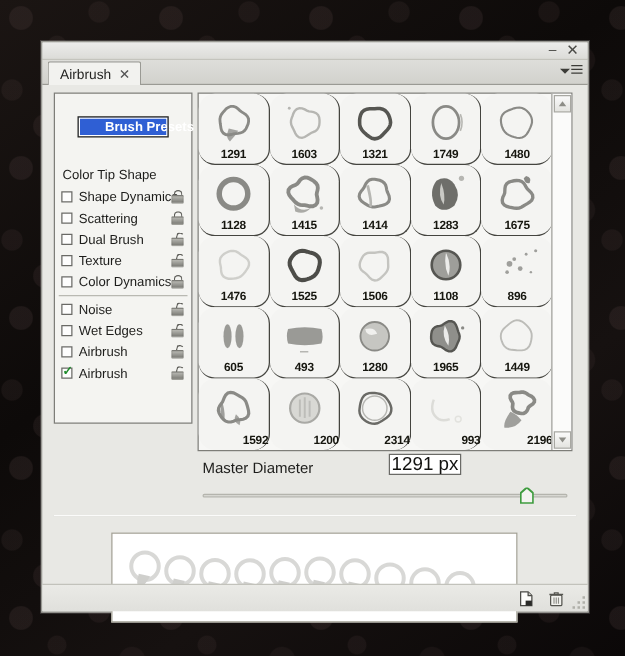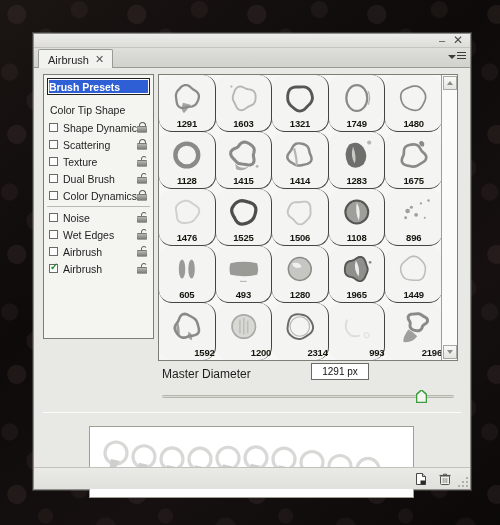--- a/index.html
+++ b/index.html
@@ -91,25 +91,25 @@
   }
   .si {
     position: relative;
     height: 17px;
     display: flex; align-items: center;
     padding-left: 5px;
     font-size: 10.5px; color: #1d1d1b;
     white-space: nowrap;
   }
   #row-presets {
-    margin: 4px; height: 15px;
+    margin: 19px; height: 15px;
     background: #2f5fd4; color: #fff; font-weight: bold;
     border: 1px solid #ffffff;
     outline: 1px solid #20201e;
-    padding-left: 0;
+    padding-left: 20px;
   }
   #presets-spacer { height: 3px; }
   #row-tipshape { height: 18px; padding-left: 6px; }
   .sep { height: 1px; background: #b9b9b2; margin: 2px 3px 2px 3px; }
   .cb {
     width: 9px; height: 9px;
     background: #fdfdfd; border: 1px solid #6a6a66;
     margin-right: 5px; flex: none;
     position: relative;
   }
@@ -187,21 +187,21 @@
   
   #md-label {
     position: absolute; left: 128px; top: 299px;
     font-size: 12px; color: #1d1d1b;
   }
   #md-field {
     position: absolute; left: 277px; top: 295px;
     width: 58px; height: 17px;
     background: #fff; border: 1px solid #6a6a66;
     display: flex; align-items: center; justify-content: center;
-    font-size: 10px; color: #121210;
+    font-size: 15px; color: #121210;
   }
   #slider { position: absolute; left: 124px; top: 322px; width: 300px; height: 14px; }
   #slider-track {
     position: absolute; left: 4px; right: 4px; top: 5px;
     height: 3px;
     background: linear-gradient(180deg,#c9c9c2,#ededea);
     border: 1px solid #b4b4ad;
     border-radius: 2px;
   }
   #slider-thumb {
@@ -281,29 +281,29 @@
       <div class="si">
         <span class="cb"></span>
         <span>Scattering</span>
         <span class="lock">
             <i class="shk"></i>
             <i class="bdy"></i>
           </span>
       </div>
       <div class="si">
         <span class="cb"></span>
+        <span>Dual Brush</span>
+        <span class="lock open">
+            <i class="shk"></i>
+            <i class="bdy"></i>
+          </span>
+      </div>
+      <div class="si">
+        <span class="cb"></span>
         <span>Texture</span>
-        <span class="lock open">
-            <i class="shk"></i>
-            <i class="bdy"></i>
-          </span>
-      </div>
-      <div class="si">
-        <span class="cb"></span>
-        <span>Dual Brush</span>
         <span class="lock open">
             <i class="shk"></i>
             <i class="bdy"></i>
           </span>
       </div>
       <div class="si">
         <span class="cb"></span>
         <span>Color Dynamics</span>
         <span class="lock">
             <i class="shk"></i>

